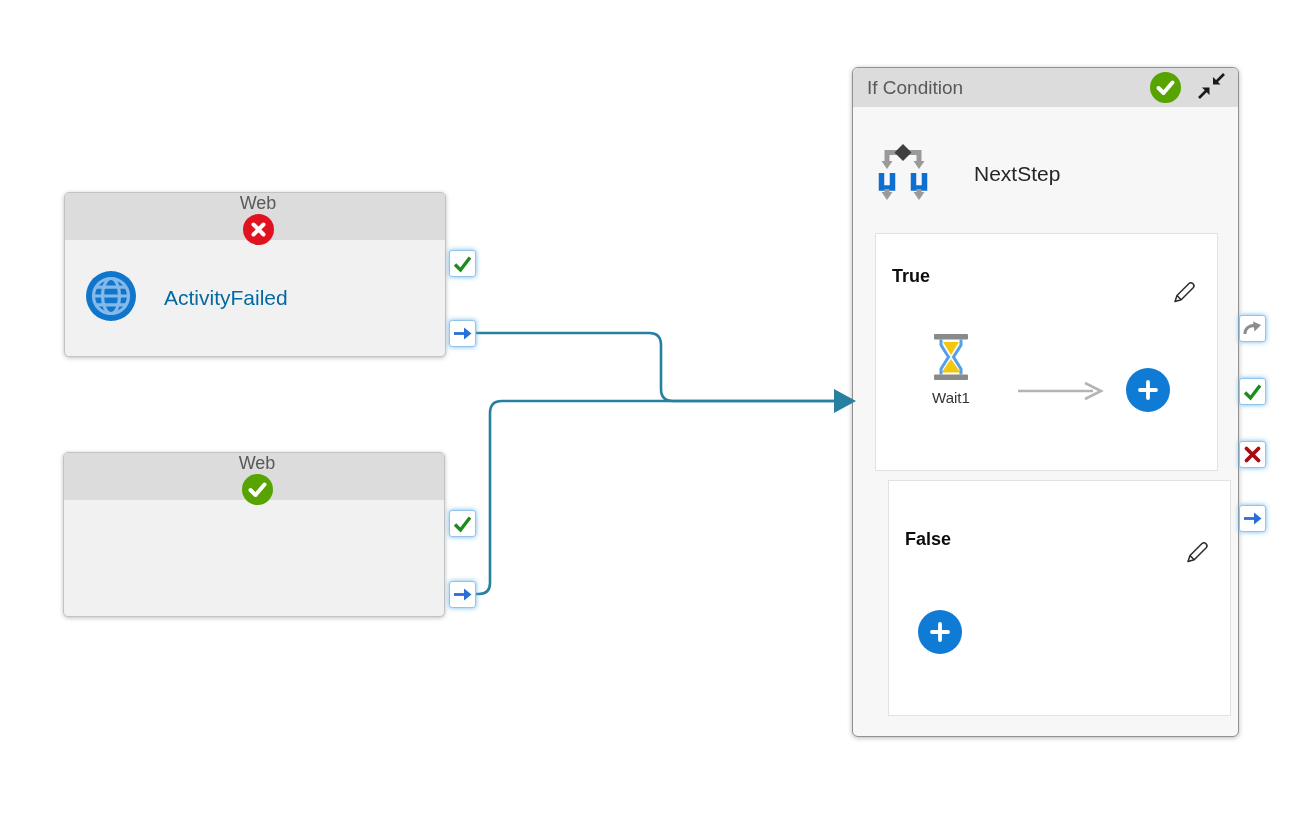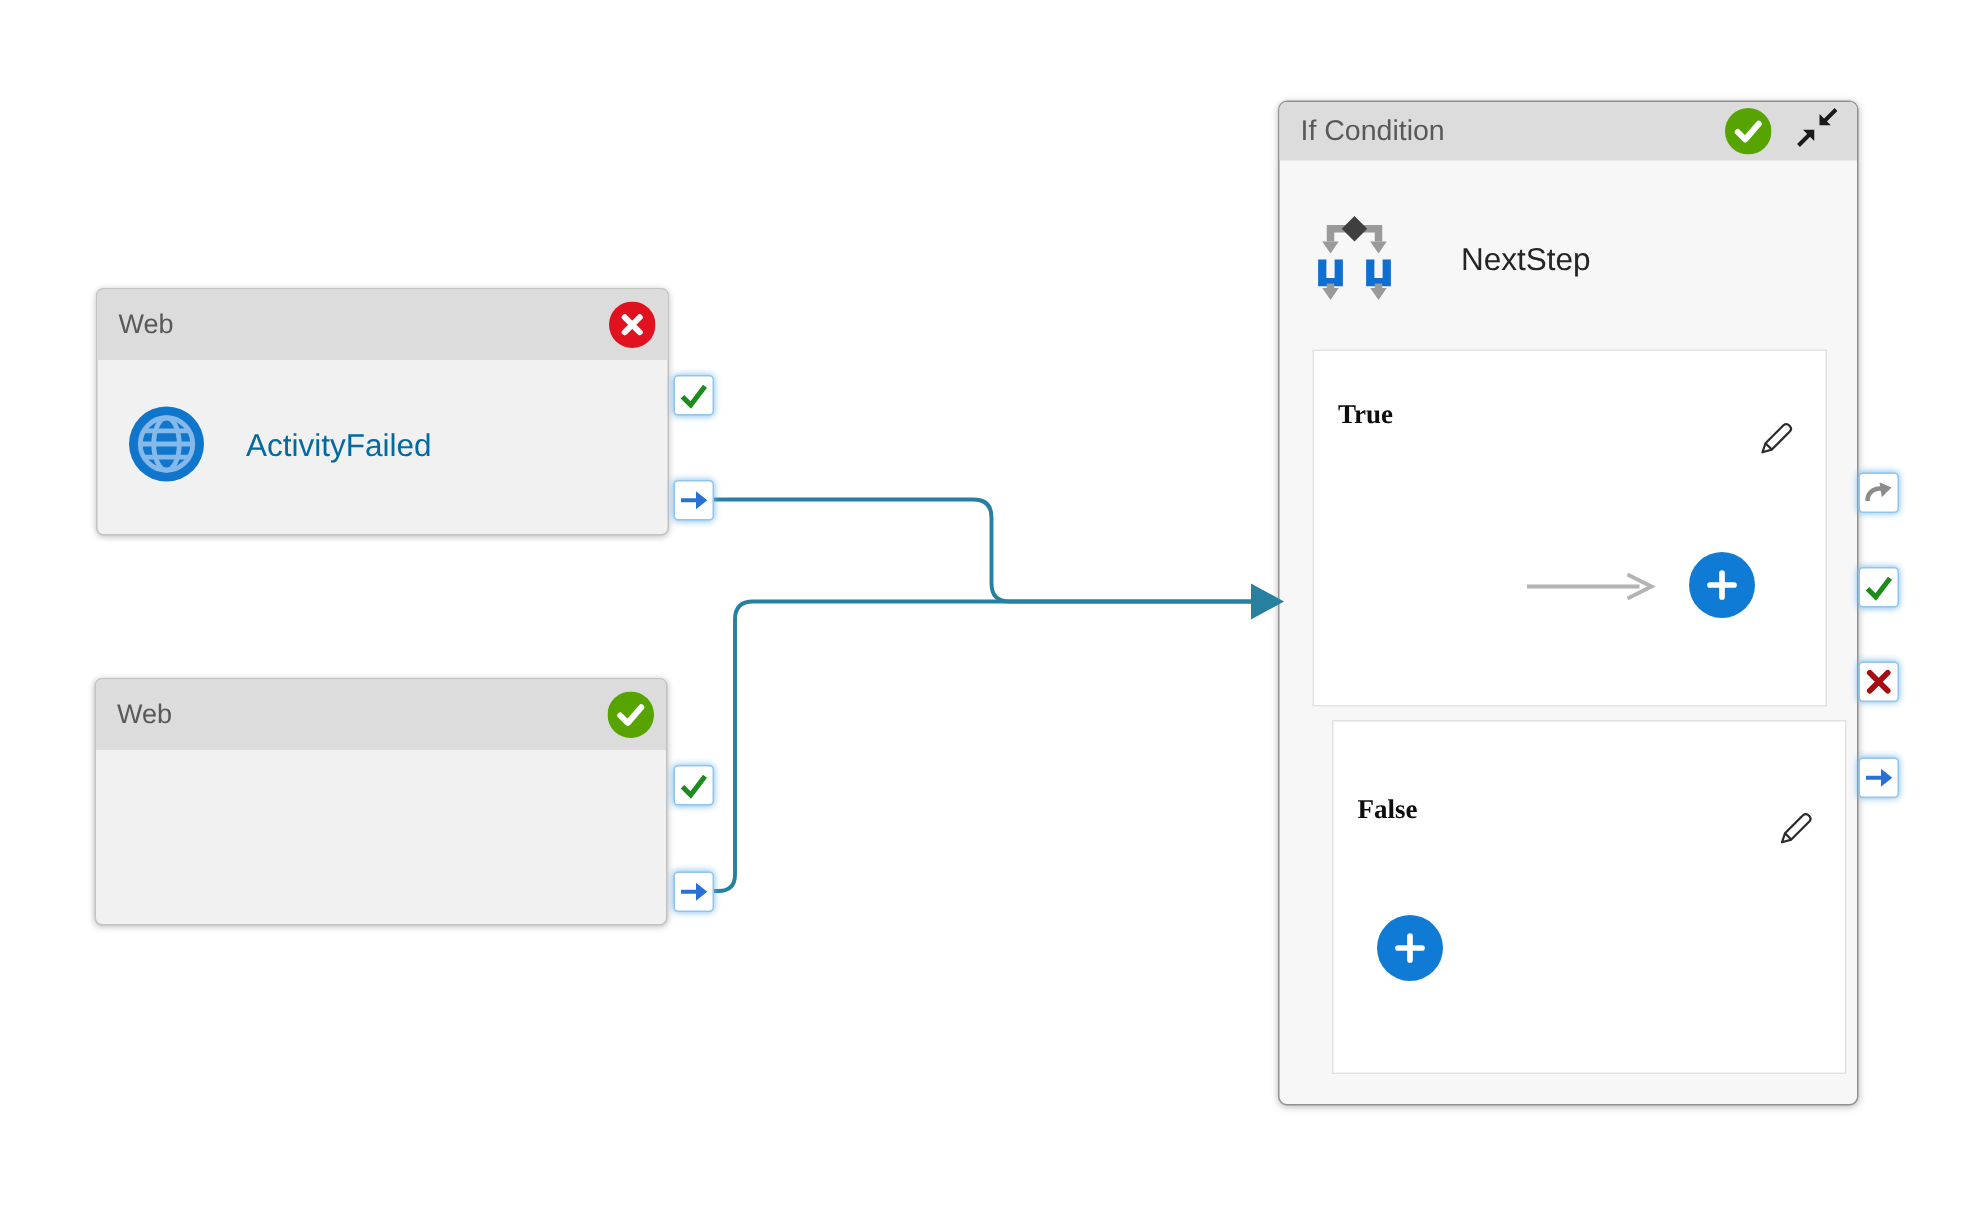--- a/index.html
+++ b/index.html
@@ -4,42 +4,42 @@
 <style>
   html,body{margin:0;padding:0;background:#ffffff;}
   .canvas{position:relative;width:1314px;height:818px;background:#ffffff;overflow:hidden;
           font-family:"Liberation Sans",sans-serif;}
 
   
   .node{position:absolute;border:1px solid #c3c3c3;border-radius:5px;background:var(--node-body-gray,#f1f1f1);
         box-shadow:0 1px 4px rgba(0,0,0,.25);z-index:2;}
   .web-node{width:380px;height:163px;}
   .node-header{height:47px;background:var(--node-header-gray,#dcdcdc);border-radius:4px 4px 0 0;
-               display:flex;align-items:center;padding:0 8px 0 14px;}
+               display:flex;align-items:center;padding:0 8px 0 14px;flex-direction:column;}
   .node-type{flex:1;font-size:18px;color:#595959;}
   .node-body{display:flex;align-items:center;height:116px;padding-left:20px;gap:27px;}
   .node-name{font-size:21px;color:#0369a1;}
   .badge{width:31px;height:31px;display:block;}
 
   
   .port{position:absolute;width:25px;height:25px;background:#fff;border:1px solid #93c5ec;border-radius:3px;
         box-shadow:0 0 5px rgba(110,180,235,.95);display:flex;align-items:center;justify-content:center;z-index:4;}
 
   
   .if-node{left:852px;top:67px;width:385px;height:668px;background:#f7f7f7;border:1px solid #919191;
            border-radius:6px;box-shadow:0 1px 5px rgba(0,0,0,.28);}
   .if-header{height:39px;background:var(--node-header-gray,#dcdcdc);border-radius:5px 5px 0 0;
              display:flex;align-items:center;padding:0 10px 0 14px;gap:13px;}
   .if-title{flex:1;font-size:19px;color:#595959;}
   .if-intro{position:absolute;left:25px;top:75px;display:flex;align-items:center;gap:46px;height:62px;}
   .if-name{font-size:21px;color:#252525;text-align:center;}
   .branch-panel{position:absolute;left:22px;width:341px;background:#ffffff;border:1px solid #e2e2e2;}
   .branch-true{top:165px;height:236px;}
   .branch-false{top:412px;height:234px;margin-left:13px;}
-  .branch-label{position:absolute;left:16px;font-size:18px;font-weight:bold;color:#0d0d0d;font-family:Liberation Serif, serif;}
+  .branch-label{position:absolute;left:16px;font-size:18px;font-weight:bold;color:#0d0d0d;}
   .branch-edit{position:absolute;left:294px;width:28px;height:28px;cursor:pointer;}
   .wait-activity{position:absolute;left:44px;top:100px;width:62px;text-align:center;}
   .wait-label{font-size:15px;color:#333;margin-top:5px;}
   .seq-arrow-wrap{position:absolute;left:141px;top:146px;}
   .plus-btn{position:absolute;width:44px;height:44px;border-radius:50%;background:var(--accent-blue,#0f7bd4);
             display:flex;align-items:center;justify-content:center;cursor:pointer;}
 
   
   .globe-sphere{fill:var(--globe-blue,#1076cb);}
   .globe-lines{stroke:#85b9ea;stroke-width:3.2;fill:none;}
@@ -171,20 +171,32 @@
       <span class="if-name">NextStep</span>
     </div>
 
     <div class="branch-panel branch-true">
       <span class="branch-label" style="top:32px;">True</span>
       <span class="branch-edit" style="top:44px;">
         <svg width="28" height="28" viewBox="0 0 28 28">
           <path class="pencil" d="M5 23.5 L7 17.5 L19 5.5 Q21 3.8 23 5.8 Q25 7.8 23.2 9.7 L11.2 21.7 L5 23.5 Z M7 17.5 L11.2 21.7"></path>
         </svg>
       </span>
+      <div class="wait-activity">
+        <span>
+          <svg width="36" height="46" viewBox="0 0 36 46">
+            <polygon class="hg-sand" points="10,8 26,8 18,21"></polygon>
+            <polygon class="hg-sand" points="18,25 27.5,38.5 8.5,38.5"></polygon>
+            <path class="hg-glass" d="M8 5.5 V11 L15.5 23 L8 35 V40.5 M28 5.5 V11 L20.5 23 L28 35 V40.5"></path>
+            <rect class="hg-bar" x="1" y="0" width="34" height="5.5" rx="1"></rect>
+            <rect class="hg-bar" x="1" y="40.5" width="34" height="5.5" rx="1"></rect>
+          </svg>
+        </span>
+        <div class="wait-label">Wait1</div>
+      </div>
       <span class="seq-arrow-wrap">
         <svg width="92" height="22" viewBox="0 0 92 22">
           <path class="seq-arrow" d="M1 11 H76"></path>
           <path class="seq-arrow" d="M68 3 L84 11 L68 19"></path>
         </svg>
       </span>
       <span class="plus-btn" style="left:250px;top:134px;">
         <svg width="22" height="22" viewBox="0 0 22 22">
           <path class="plus-glyph" d="M11 3 V19 M3 11 H19"></path>
         </svg>

